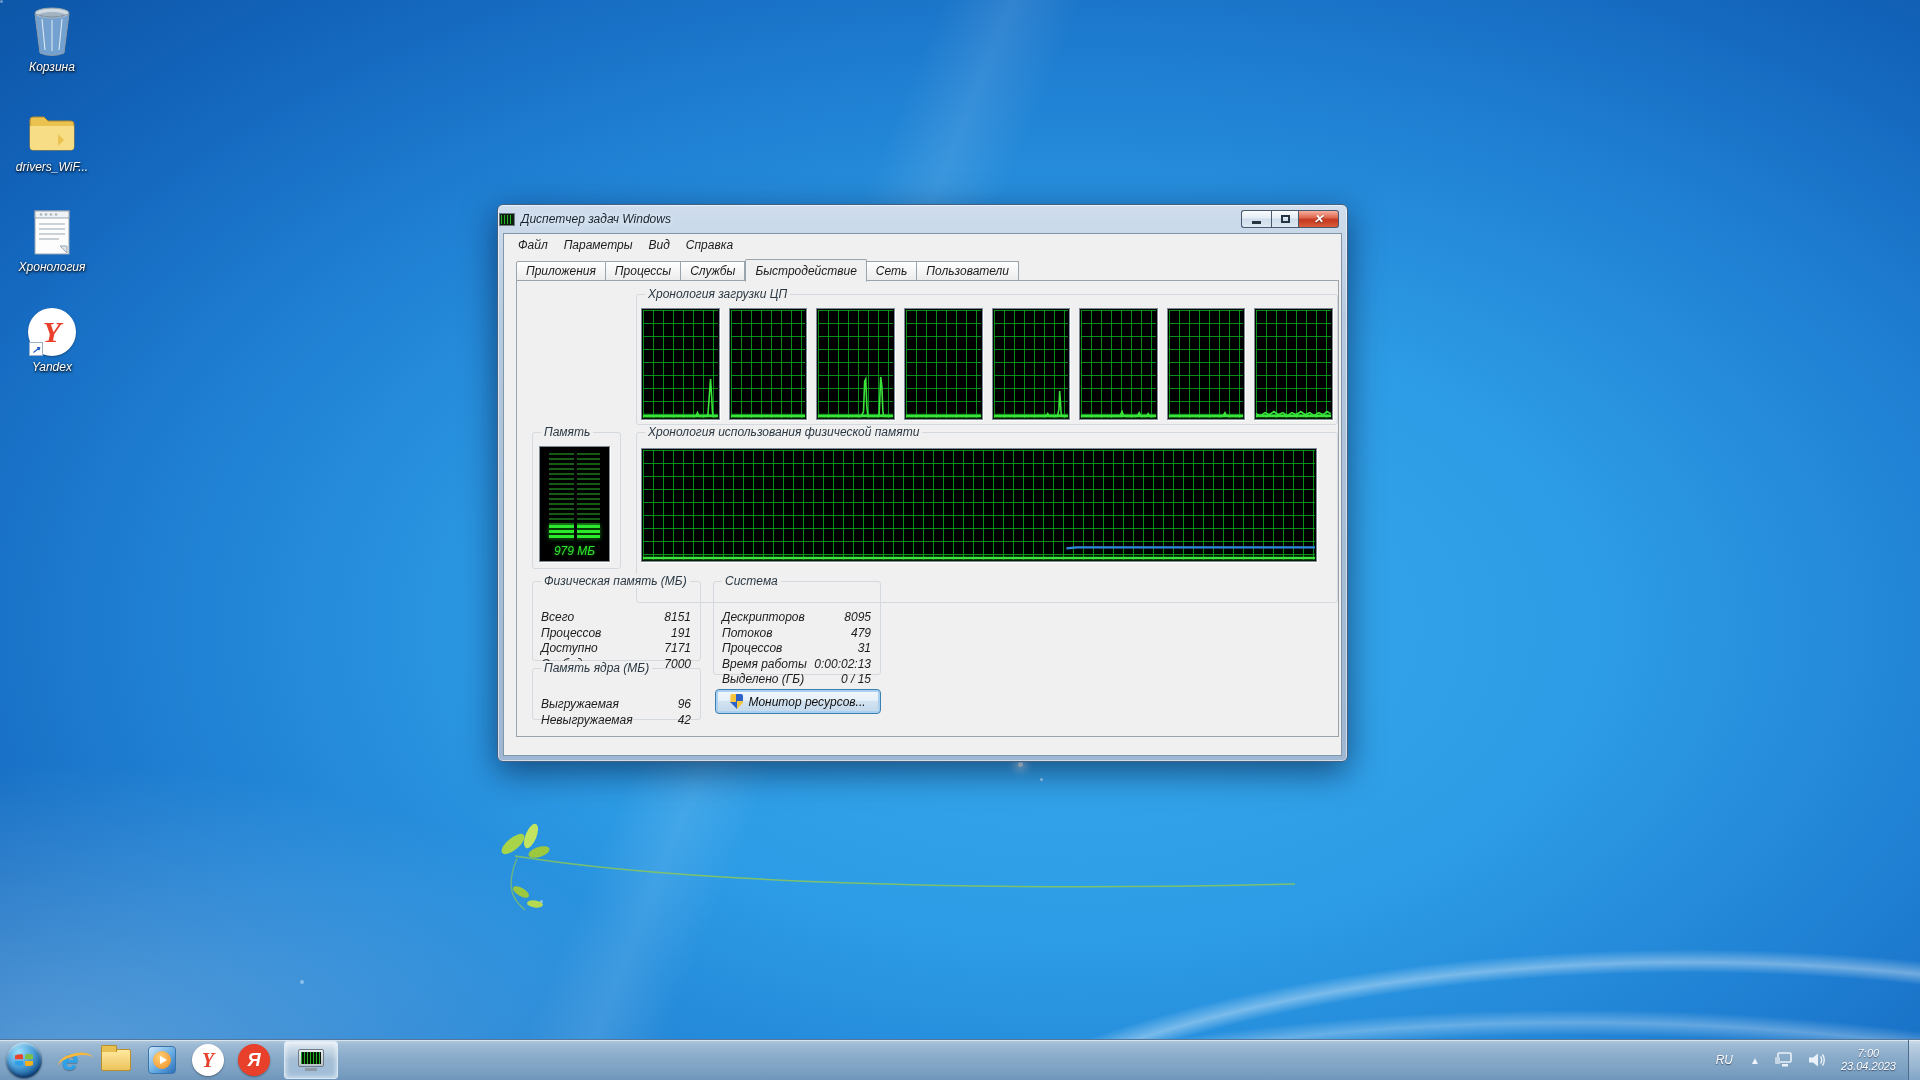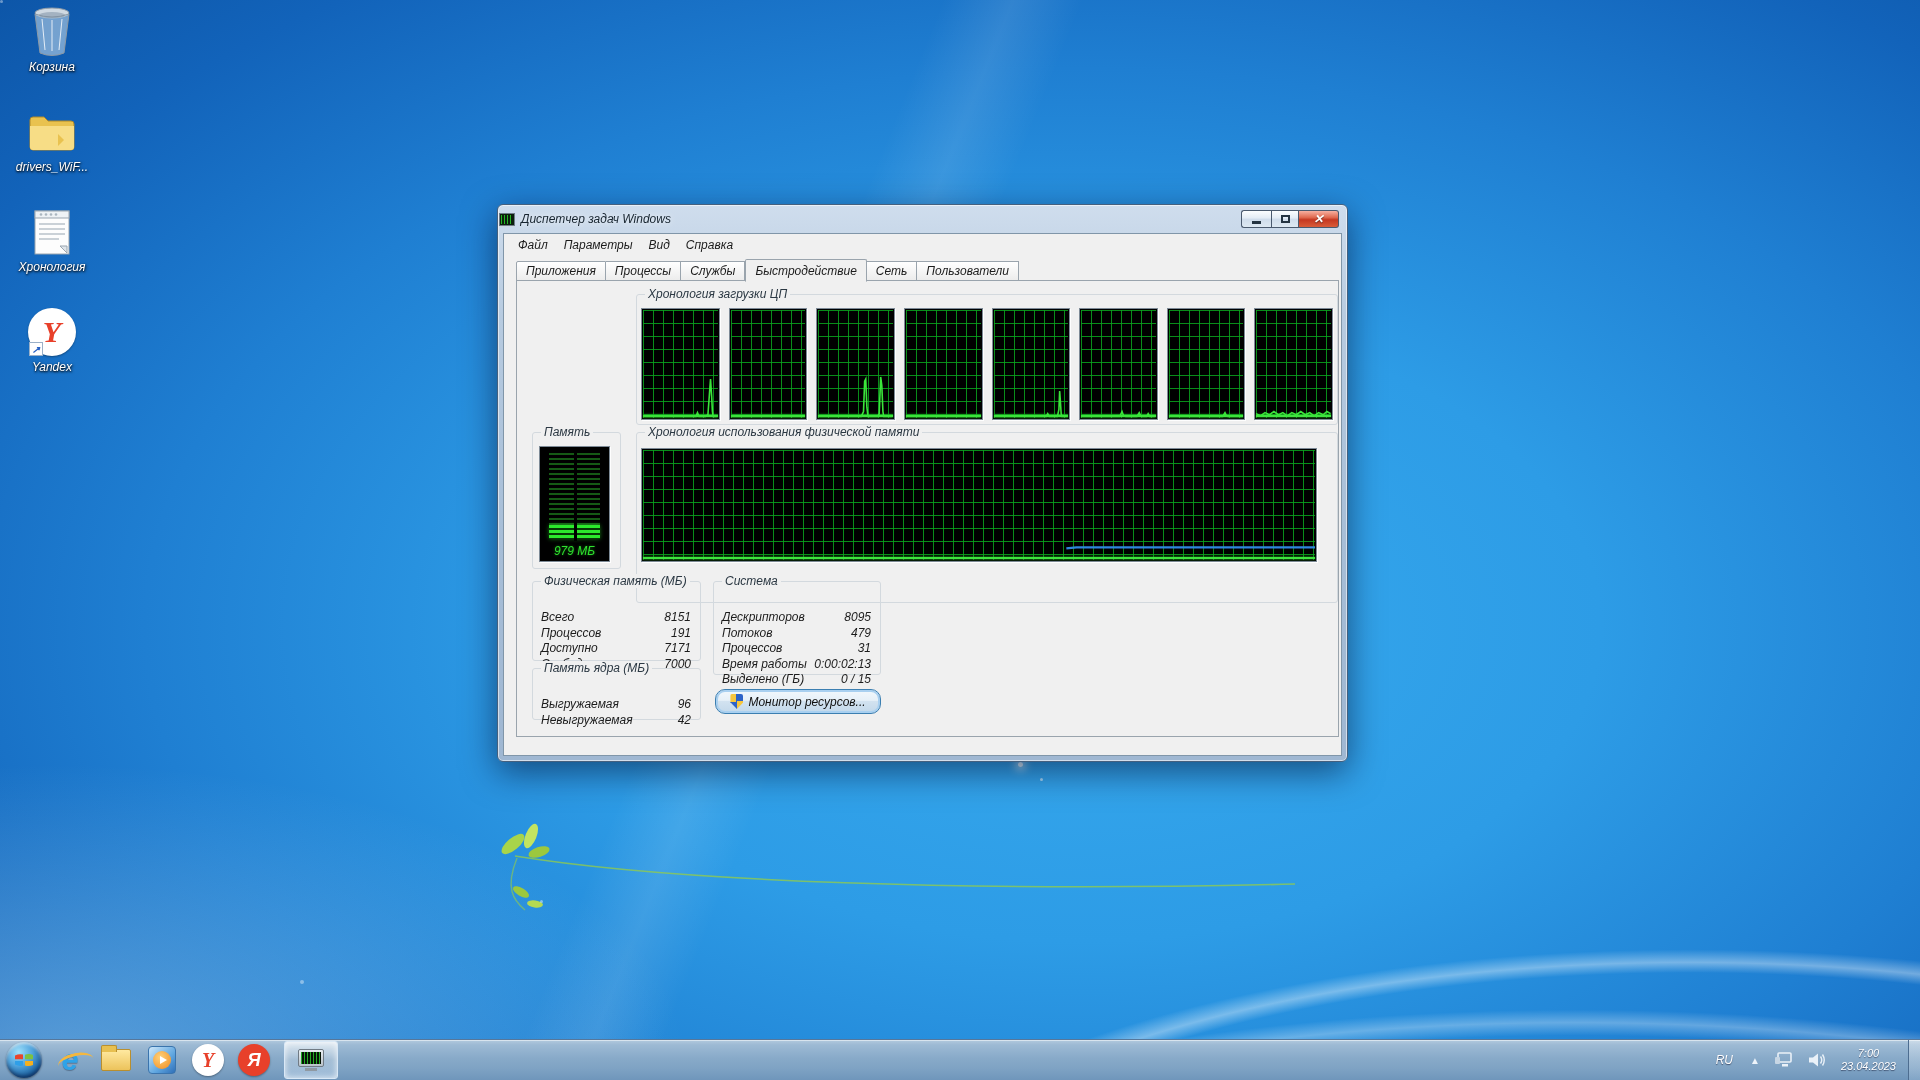--- a/index.html
+++ b/index.html
@@ -91,21 +91,21 @@
   .cpu-panel { flex:1 1 0; height:112px; }
 
   
   .stat-rows { position:absolute; left:8px; right:9px; top:15px;margin-top:13px; }
   .stat-row { display:flex; justify-content:space-between; font-size:12px; color:#1c1c1c; height:15.5px; line-height:15.5px; }
 
   
   #resmon-btn { position:absolute; left:198px; top:408px; width:166px; height:25px;
     display:flex; align-items:center; justify-content:center; gap:5px;
     background:linear-gradient(180deg,#f2f8fc 0%, #e6f0f8 45%, #d2e2f0 50%, #c2d8ea 100%);
-    border:1px solid #3c7fb1; border-radius:10px; box-shadow:0 0 0 2px #a9d0f0 inset; font-size:12px; color:#111; }
+    border:1px solid #3c7fb1; border-radius:4px; box-shadow:0 0 0 2px #a9d0f0 inset; font-size:12px; color:#111; }
   #uac-shield { width:13px; height:15px;
     background:conic-gradient(from 0deg, #2d63c8 0 25%, #f7c63e 0 50%, #2d63c8 0 75%, #f7c63e 0 100%);
     clip-path:polygon(0 0, 100% 0, 100% 55%, 50% 100%, 0 55%); border-radius:2px; }
 
   
   #statusbar { position:absolute; left:0; right:0; bottom:0; height:22px; background:#f0f0f0; border-top:1px solid #dfdfdf; display:flex; }
   .status-cell { border-right:1px solid #cdcdcd; font-size:12px; color:#1c1c1c; line-height:21px; padding-left:8px; }
   .status-cell:nth-child(1){ width:104px; } .status-cell:nth-child(2){ width:132px; } .status-cell:nth-child(3){ width:200px; }
 
   

